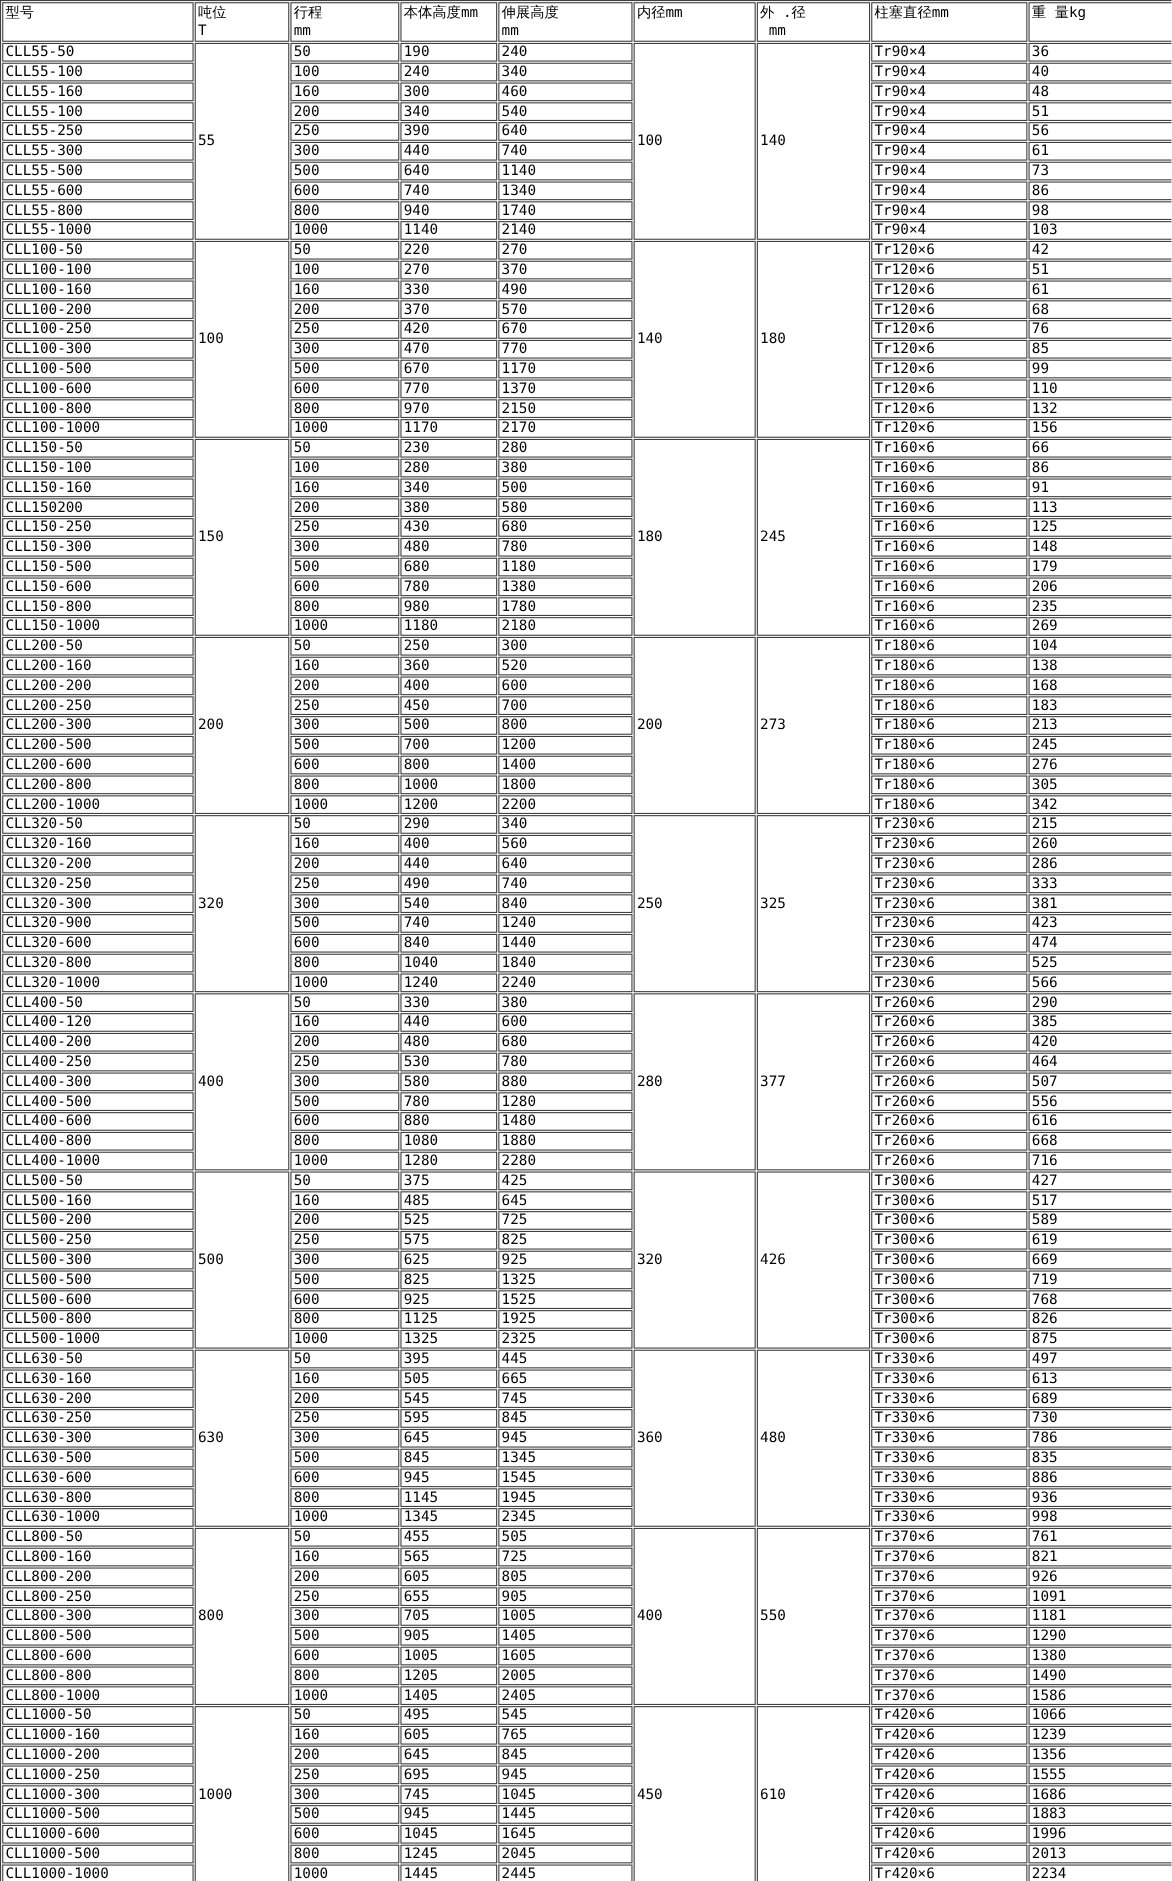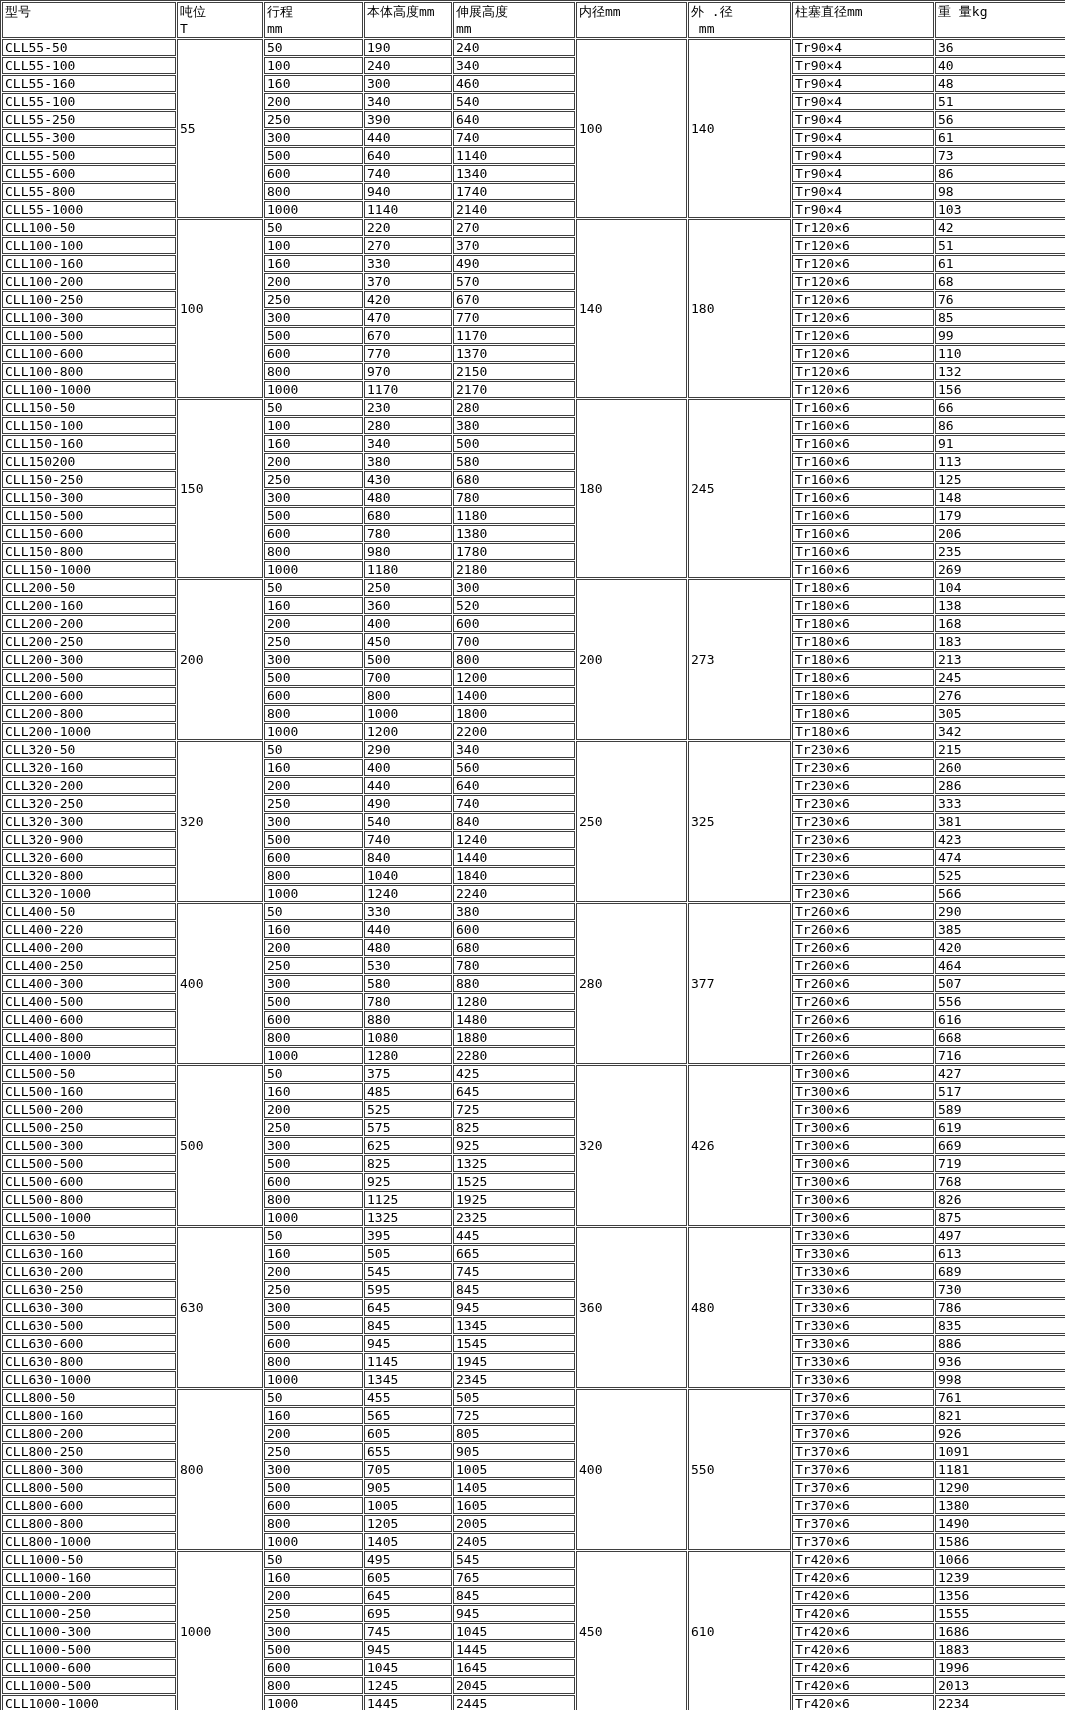--- a/index.html
+++ b/index.html
@@ -503,21 +503,21 @@
         <td rowspan="9" class="vmid">400</td>
         <td>50</td>
         <td>330</td>
         <td>380</td>
         <td rowspan="9" class="vmid">280</td>
         <td rowspan="9" class="vtop">377</td>
         <td>Tr260×6</td>
         <td>290</td>
       </tr>
       <tr>
-        <td>CLL400-220</td>
+        <td>CLL400-120</td>
         <td>160</td>
         <td>440</td>
         <td>600</td>
         <td>Tr260×6</td>
         <td>385</td>
       </tr>
       <tr>
         <td>CLL400-200</td>
         <td>200</td>
         <td>480</td>

